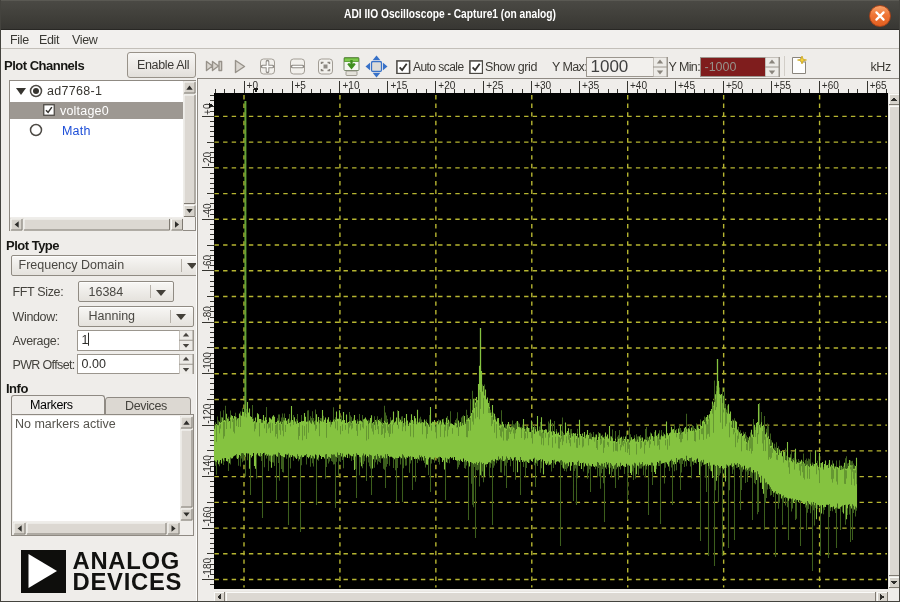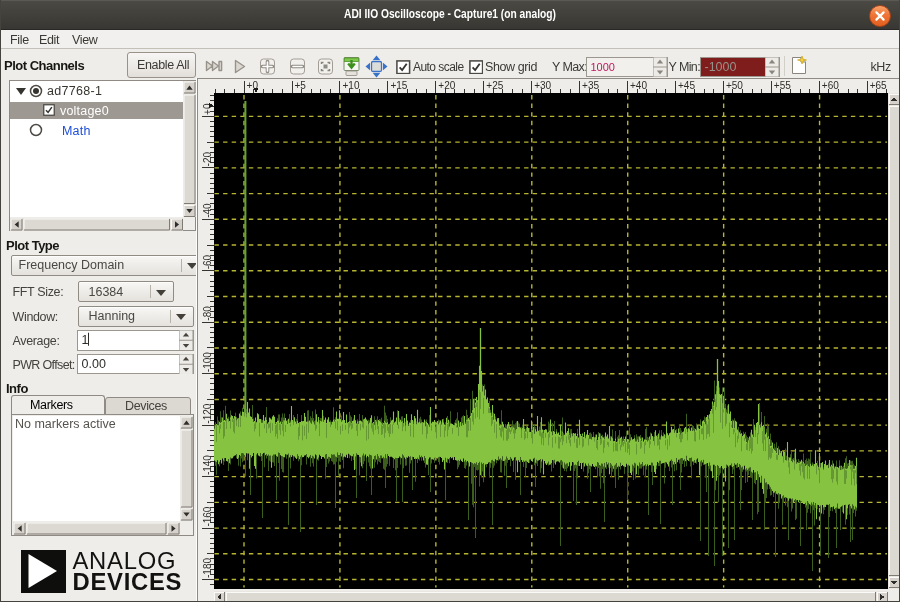--- a/index.html
+++ b/index.html
@@ -147,21 +147,21 @@
     <polygon points="158.5,3.3 158.5,9.7 162.6,6.5" fill="#2e2d2a"></polygon>
     <rect x="13.5" y="0.5" width="140.0" height="12.0" fill="#dcd8d2"></rect>
     <path d="M14.0 1.0H153.0 M14.0 1.0V12.0" stroke="#fafaf8" stroke-width="1" fill="none"></path>
     <path d="M14.0 12.0H153.0 M153.0 1.0V12.0" stroke="#7f7a72" stroke-width="1" fill="none"></path>
   </svg>
 
 <div class="abs" style="left:20.5px;top:550px;width:45px;height:43px;background:#0e0e0c"></div>
 <svg class="abs" style="left:20.5px;top:550px" width="45" height="43" viewBox="0 0 45 43">
     <polygon points="7.5,4 7.5,38 36,21" fill="#ffffff"></polygon>
   </svg>
-<div class="abs" style="left:72.5px;top:548.6px;font-weight:normal;font-size:23.8px;letter-spacing:0.75px;color:#121210;line-height:24px">ANALOG</div>
+<div class="abs" style="left:72.5px;top:548.6px;font-weight:bold;font-size:23.8px;letter-spacing:0.75px;color:#121210;line-height:24px">ANALOG</div>
 <div class="abs" style="left:72.5px;top:569.6px;font-weight:bold;font-size:23.8px;letter-spacing:0.75px;color:#121210;line-height:24px">DEVICES</div>
 
 <svg width="704" height="26" viewBox="196 53 704 26" style="position:absolute;left:196px;top:53px">
 <g fill="#dbd7d1" stroke="#97928a" stroke-width="1.4" stroke-linejoin="round">
 <path d="M206.5 61.5 L212.5 66 L206.5 70.5 Z M212.5 61.5 L218.5 66 L212.5 70.5 Z"></path>
 <rect x="219" y="61.5" width="2.6" height="9"></rect>
 <path d="M235.5 60.5 L244.5 66.5 L235.5 72.5 Z"></path>
 </g>
 <g>
 <rect x="260.5" y="59" width="14" height="15" rx="3" fill="#f2f0ec" stroke="#a29d95"></rect>
@@ -195,21 +195,21 @@
 <path d="M4 8.2 L6.8 11.2 L11.8 4.2" stroke="#35332f" stroke-width="2" fill="none"></path>
 </svg>
 <div class="lbl" style="left:413px;top:60px;font-size:12px;letter-spacing:-0.55px;color:#3b3934">Auto scale</div>
 <svg width="14.5" height="14.5" viewBox="0 0 16 16" style="position:absolute;left:468.5px;top:59.5px">
 <rect x="1" y="1" width="14" height="14" fill="#ffffff" stroke="#4d4a45" stroke-width="1.7"></rect>
 <path d="M4 8.2 L6.8 11.2 L11.8 4.2" stroke="#35332f" stroke-width="2" fill="none"></path>
 </svg>
 <div class="lbl" style="left:485px;top:60px;font-size:12.5px;letter-spacing:-0.4px;color:#3b3934">Show grid</div>
 <div class="lbl" style="left:552px;top:60px;font-size:12.5px;letter-spacing:-0.6px;color:#3b3934">Y Max:</div>
 <div style="position:absolute;left:585.5px;top:56.5px;width:82px;height:20px;background:#f2f0ed;border:1px solid #9b968e">
-<div style="position:absolute;left:4px;top:50%;transform:translateY(-52%);font-size:11px;color:#be185d;white-space:nowrap">1000</div>
+<div style="position:absolute;left:4px;top:50%;transform:translateY(-52%);font-size:17px;color:#404040;white-space:nowrap">1000</div>
 </div>
 <svg width="15" height="20" viewBox="0 0 15 20" style="position:absolute;left:652.5px;top:56.5px">
 <rect x="0" y="0" width="14" height="20" fill="#edebe7" stroke="#9b968e" stroke-width="1"></rect>
 <line x1="0" y1="10.0" x2="14" y2="10.0" stroke="#9b968e" stroke-width="1"></line>
 <polygon points="7,2.6 3.8,6.4 10.2,6.4" fill="#8a857d"></polygon>
 <polygon points="7,17.4 3.8,13.6 10.2,13.6" fill="#8a857d"></polygon>
 </svg>
 <div class="lbl" style="left:668.5px;top:60px;font-size:12.5px;letter-spacing:-0.6px;color:#3b3934">Y Min:</div>
 <div style="position:absolute;left:699.5px;top:56.5px;width:80.5px;height:20px;background:#7f1d1d;border:1px solid #9b968e">
 <div style="position:absolute;left:4px;top:50%;transform:translateY(-52%);font-size:12.5px;color:#96918a;white-space:nowrap">-1000</div>

